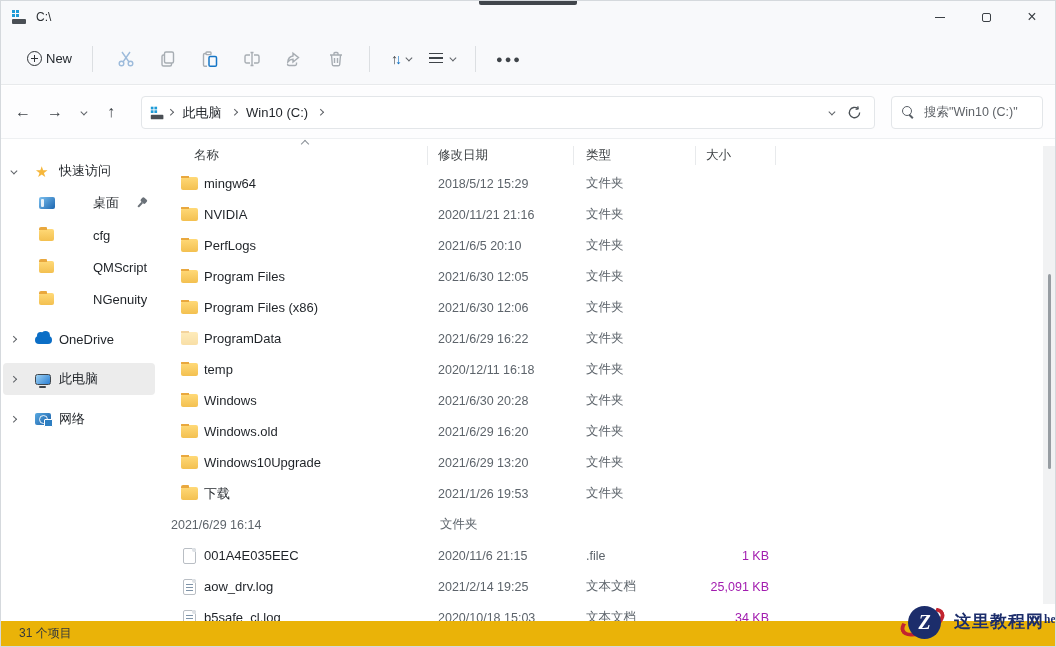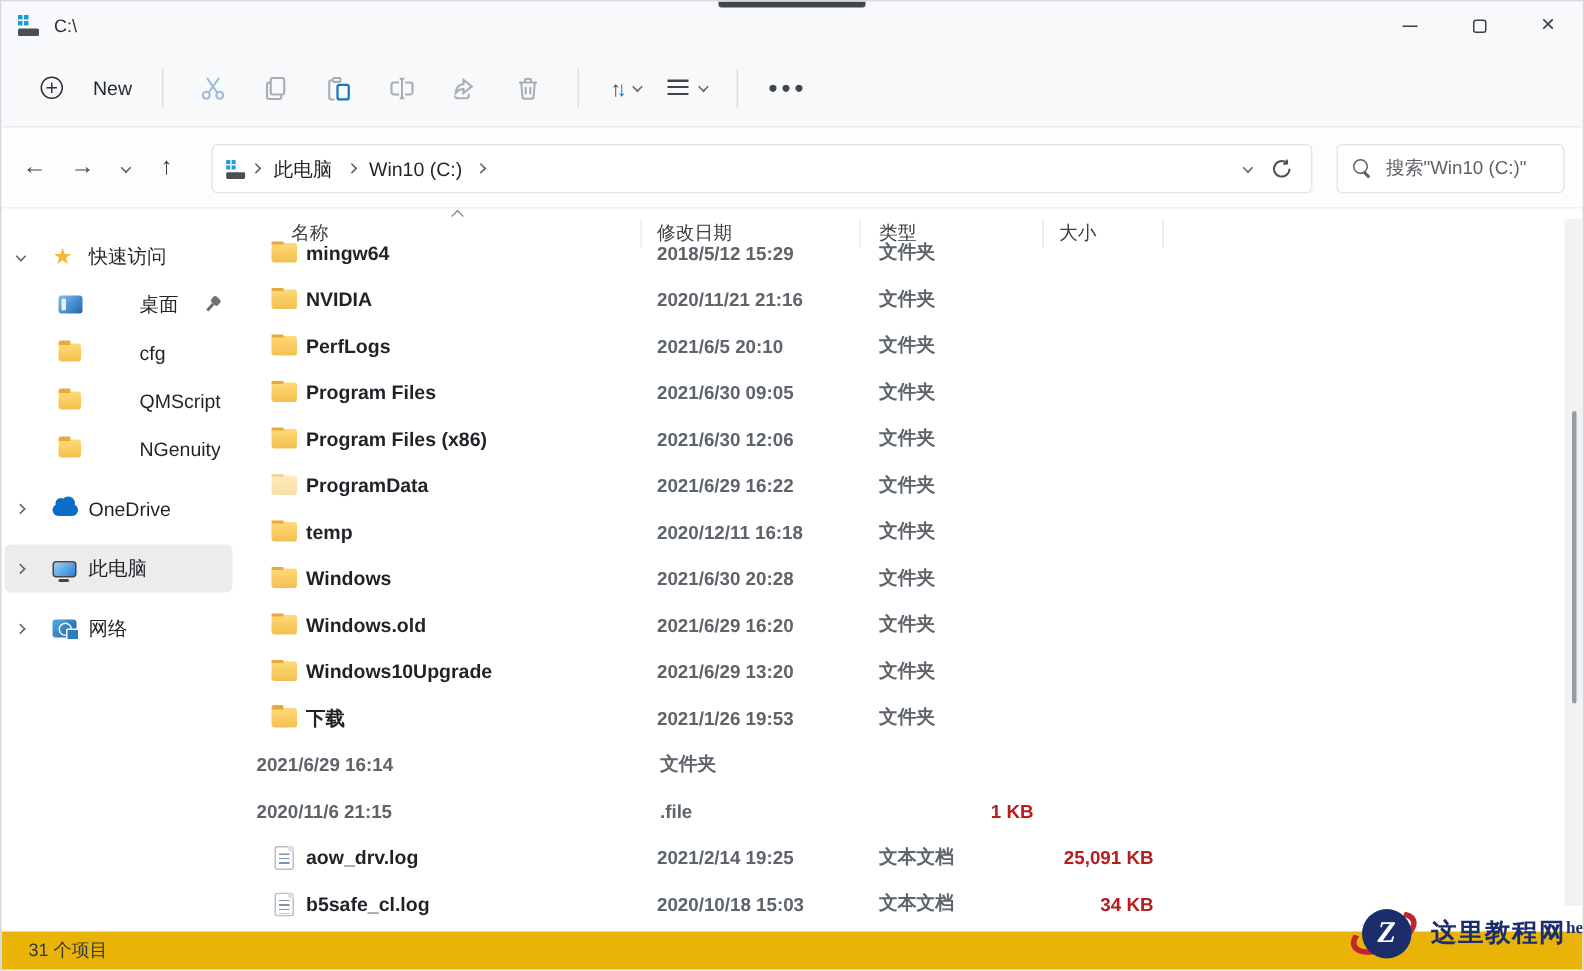--- a/index.html
+++ b/index.html
@@ -19,21 +19,21 @@
   .ic-drive::after { content:""; position:absolute; left:0; bottom:0; width:14px; height:5px; background:#4a4f55; border-radius:1px; }
   .artifact-strip { position:absolute; top:0; left:478px; width:98px; height:4px; background:#41464c; border-radius:0 0 2px 2px; }
   .win-controls { position:absolute; right:0; top:0; height:32px; display:flex; }
   .wbtn { width:46px; height:32px; display:flex; align-items:center; justify-content:center; color:#3b4045; }
   .glyph-min { width:10px; height:1px; background:#3b4045; display:inline-block; }
   .glyph-max { width:9px; height:9px; border:1px solid #3b4045; border-radius:2px; display:inline-block; }
   .glyph-close { font-size:16px; line-height:16px; color:#3b4045; }
   
   .toolbar { position:absolute; top:32px; left:0; right:0; height:52px; background:#f8f9fb;
       border-bottom:1px solid #e8eaec; display:flex; align-items:center; }
-  .tb-new { display:flex; align-items:center; gap:20px; margin-left:18px; padding:6px 8px; border-radius:4px; }
+  .tb-new { display:flex; align-items:center; gap:4px; margin-left:18px; padding:6px 8px; border-radius:4px; }
   .plus-circle { width:15px; height:15px; border:1.3px solid #2f3337; border-radius:50%; position:relative; display:inline-block; }
   .plus-circle::before { content:""; position:absolute; left:3px; top:6px; width:7px; height:1.3px; background:#2f3337; }
   .plus-circle::after  { content:""; position:absolute; left:6px; top:3px; width:1.3px; height:7px; background:#2f3337; }
   .tb-new-label { font-size:13px; color:#24292e; }
   .tb-sep { width:1px; height:26px; background:#dcdfe2; margin:0 12px; }
   .tb-btn { width:42px; height:36px; display:flex; align-items:center; justify-content:center; border-radius:4px; }
   .tb-btn svg { display:block; }
   .tb-drop { display:flex; align-items:center; gap:7px; padding:0 9px; height:36px; border-radius:4px; }
   .sort-arrows { font-size:14px; letter-spacing:-3px; color:#3f4449; }
   .sort-arrows .dn { color:#0b6fc2; }
@@ -92,28 +92,28 @@
   
   .flist { position:absolute; left:160px; top:145px; width:882px; bottom:26px; }
   .fheader { display:grid; grid-template-columns:267px 146px 122px 80px; height:19px; position:relative; }
   .fheader .hcell { font-size:12.5px; color:#3c4043; border-right:1px solid #e8eaec; display:flex; align-items:center; }
   .hcell.h-name { padding-left:33px; }
   .hcell.h-date { padding-left:10px; }
   .hcell.h-type { padding-left:12px; }
   .hcell.h-size { padding-left:10px;font-family:Liberation Serif, serif; }
   .sort-caret { position:absolute; left:141px; top:-5px; width:6px; height:6px;
       border-right:1.3px solid #8a9097; border-bottom:1.3px solid #8a9097; transform:rotate(-135deg); }
-  .frows { position:absolute; top:7px; left:0; right:0;font-weight:bold; }
+  .frows { position:absolute; top:22px; left:0; right:0; }
   .frow { display:grid; grid-template-columns:267px 146px 122px 80px; height:31px; align-items:center; border-radius:4px; }
   .cell-name { display:flex; align-items:center; padding-left:20px; gap:6px; overflow:hidden; }
   .fname { font-size:13px; color:#1f2328; white-space:nowrap; }
   .fdate, .ftype { font-size:12.5px; color:#5d646b; }
   .fdate { padding-left:10px; }
   .ftype { padding-left:12px; }
-  .fsize { font-size:12.5px; color:#b91c1c; text-align:right; padding-right:7px; }
+  .fsize { font-size:12.5px; color:#a21caf; text-align:right; padding-right:7px; }
   .ic-file { position:relative; width:13px; height:16px; background:#fff; border:1px solid #b9bec4; border-radius:2px; display:inline-block; margin:0 2px; }
   .ic-file::before { content:""; position:absolute; right:-1px; top:-1px; width:4px; height:4px; background:#dde1e5; border-radius:0 2px 0 2px; }
   .ic-file.txt::after { content:""; position:absolute; left:2px; right:2px; top:4px; height:9px;
       background:repeating-linear-gradient(180deg,#7e93a8 0 1px,transparent 1px 3px); }
   
   .sb-track { position:absolute; left:1042px; top:145px; width:13px; height:458px; background:#f1f2f3; }
   .sb-thumb { position:absolute; left:1047px; top:273px; width:3px; height:195px; background:#979da2; border-radius:2px; }
   
   .statusbar { position:absolute; left:0; right:0; bottom:0; height:25px; background:#eab308; display:flex; align-items:center; }
   .status-text { font-size:12px; color:#33383d; padding-left:18px; }
@@ -327,21 +327,21 @@
         </div>
         <div class="fdate">2021/6/5 20:10</div>
         <div class="ftype">文件夹</div>
         <div class="fsize"></div>
       </div>
       <div class="frow">
         <div class="cell-name">
           <span class="ic-folder"></span>
           <span class="fname">Program Files</span>
         </div>
-        <div class="fdate">2021/6/30 09:05</div>
+        <div class="fdate">2021/6/30 12:05</div>
         <div class="ftype">文件夹</div>
         <div class="fsize"></div>
       </div>
       <div class="frow">
         <div class="cell-name">
           <span class="ic-folder"></span>
           <span class="fname">Program Files (x86)</span>
         </div>
         <div class="fdate">2021/6/30 12:06</div>
         <div class="ftype">文件夹</div>
@@ -400,20 +400,24 @@
         <div class="fdate">2021/1/26 19:53</div>
         <div class="ftype">文件夹</div>
         <div class="fsize"></div>
       </div>
       <div class="frow">
         <div class="fdate">2021/6/29 16:14</div>
         <div class="ftype">文件夹</div>
         <div class="fsize"></div>
       </div>
       <div class="frow">
+        <div class="cell-name">
+          <span class="ic-file"></span>
+          <span class="fname">001A4E035EEC</span>
+        </div>
         <div class="fdate">2020/11/6 21:15</div>
         <div class="ftype">.file</div>
         <div class="fsize">1 KB</div>
       </div>
       <div class="frow">
         <div class="cell-name">
           <span class="ic-file txt"></span>
           <span class="fname">aow_drv.log</span>
         </div>
         <div class="fdate">2021/2/14 19:25</div>

